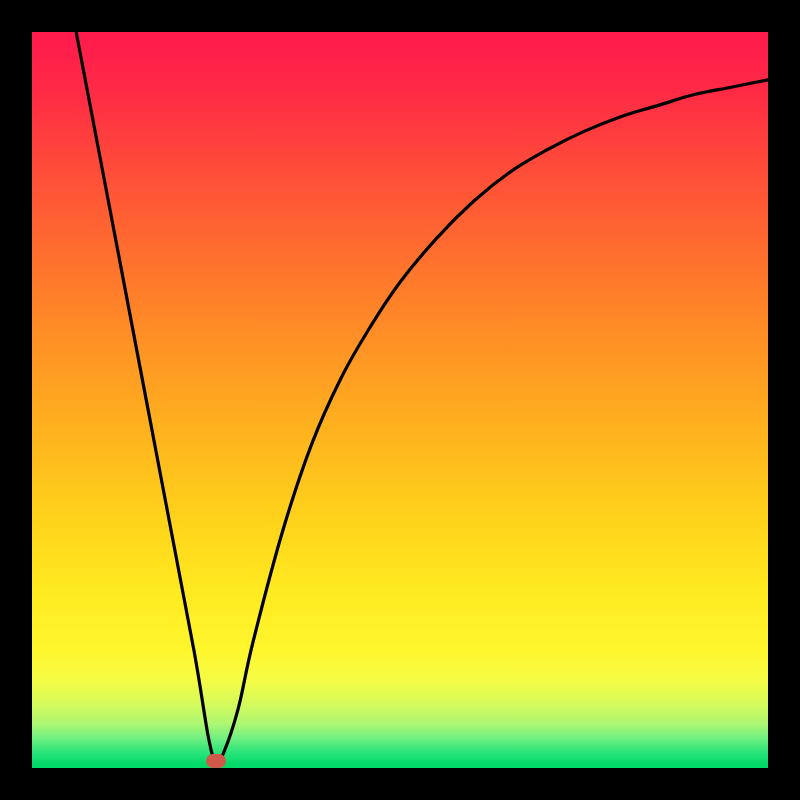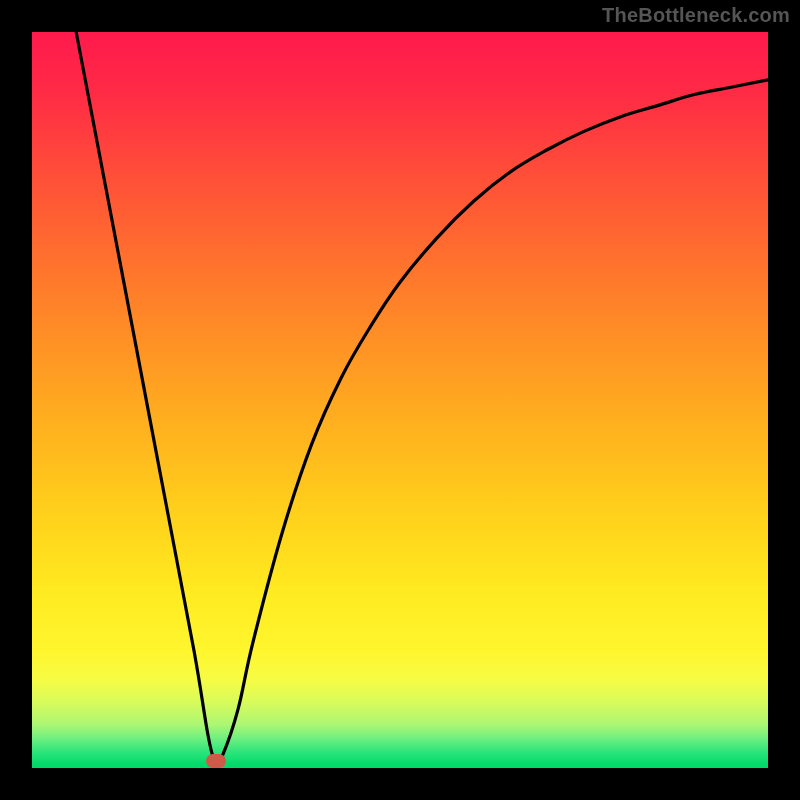--- a/index.html
+++ b/index.html
@@ -78,21 +78,20 @@
     right: 0;
     bottom: 0;
     height: 10px;
     background: linear-gradient(to bottom, rgba(0,217,104,0) 0%, #00d968 100%);
   }
 </style>
 </head>
 <body>
 
 <div class="frame">
-  <div class="attribution">TheBottleneck.com</div>
 
   <div class="plot-area">
     <div class="gradient-bg"></div>
     <div class="bottom-band"></div>
 
     <svg class="curve" viewBox="0 0 736 736" preserveAspectRatio="none">
       <path id="curve-path" fill="none" stroke="#000" stroke-width="3.2" stroke-linecap="round" stroke-linejoin="round" d="M 44.16,0 C 49.459199999999996,27.820799999999988 63.00160000000001,98.91839999999995 73.60000000000001,154.55999999999995 C 84.1984,210.20159999999993 92.44160000000001,253.4784 103.04,309.12 C 113.6384,364.76160000000004 121.88159999999999,408.0384 132.48,463.68 C 143.0784,519.3216 153.97119999999998,574.5216 161.92,618.24 C 169.8688,661.9584 172.66559999999998,686.688 176.64,706.56 C 180.6144,726.4319999999999 181.3504,725.9904 184,728.64 C 186.6496,731.2896 187.3856,730.5536 191.36,721.28 C 195.33440000000002,712.0064 200.78080000000003,696.992 206.08,677.12 C 211.3792,657.248 212.85119999999998,642.6752 220.79999999999998,610.88 C 228.7488,579.0848 239.6416,536.2496 250.24,500.48 C 260.83840000000004,464.71040000000005 269.0816,439.98080000000004 279.68,412.16 C 290.27840000000003,384.3392 298.52160000000003,367.11679999999996 309.12,345.91999999999996 C 319.7184,324.72319999999996 327.9616,311.6224 338.56,294.40000000000003 C 349.15840000000003,277.17760000000004 356.0768,266.13759999999996 368,250.23999999999995 C 379.9232,234.34239999999994 391.552,220.65280000000004 404.8,206.08000000000004 C 418.048,191.50720000000004 428.352,181.20319999999998 441.59999999999997,169.27999999999997 C 454.84799999999996,157.35679999999996 465.15200000000004,149.1135999999999 478.40000000000003,139.83999999999992 C 491.648,130.56639999999993 501.95199999999994,125.04639999999998 515.1999999999999,117.75999999999999 C 528.448,110.4736 538.752,105.32160000000002 552,99.36000000000001 C 565.248,93.39840000000001 575.552,89.27679999999998 588.8000000000001,84.63999999999999 C 602.0480000000001,80.00319999999999 612.3520000000001,77.57440000000003 625.6,73.60000000000002 C 638.848,69.62560000000002 649.152,65.87199999999996 662.4,62.559999999999945 C 675.6479999999999,59.24799999999993 685.9519999999999,57.84959999999994 699.1999999999999,55.19999999999993 C 712.448,52.550399999999925 729.376,49.16479999999992 736,47.83999999999992"></path>
     </svg>
 
     <div class="marker" id="min-marker" style="left: 184px; top: 728.64px;"></div>

